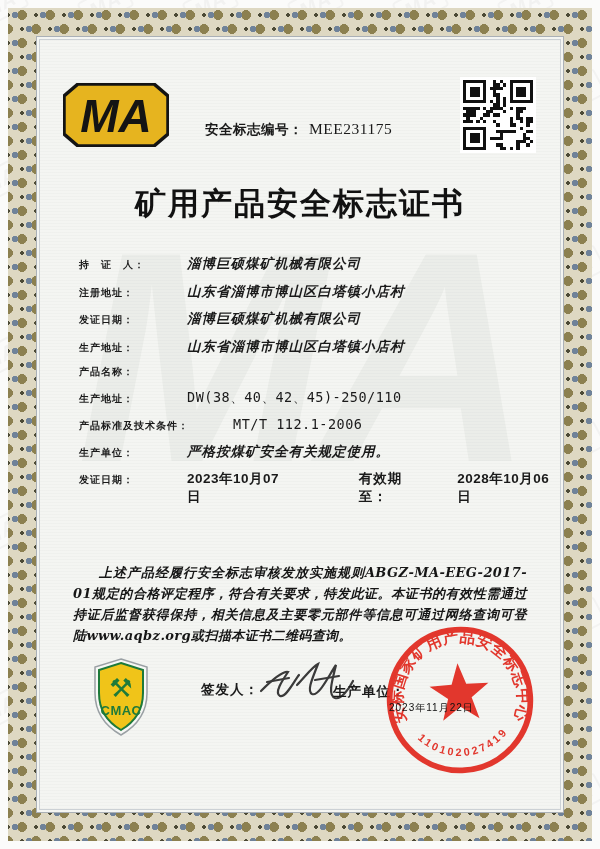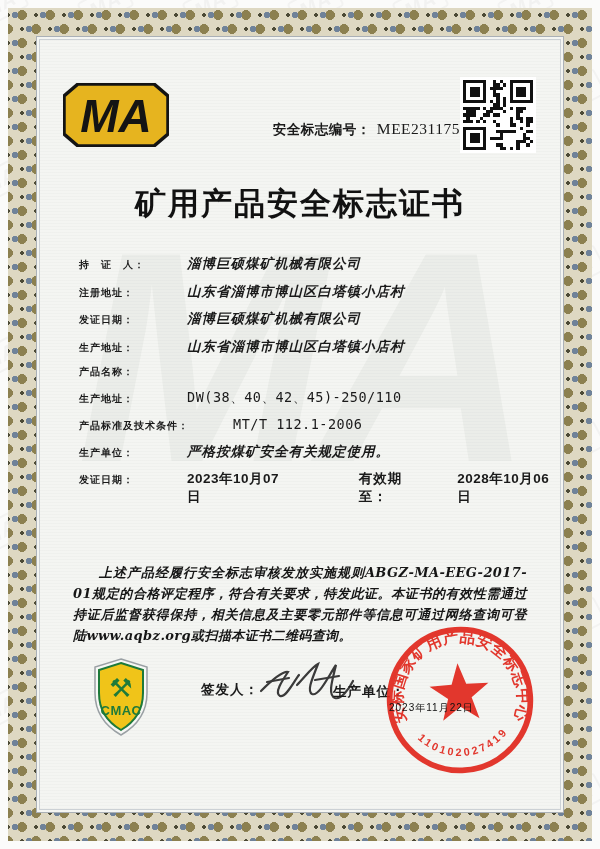--- a/index.html
+++ b/index.html
@@ -52,21 +52,21 @@
     font-style:italic; font-weight:900; font-size:300px; line-height:1;
     color:rgba(100,112,106,0.06); pointer-events:none; z-index:0;
     font-family:"Liberation Sans", sans-serif; letter-spacing:-10px;
   }
 
   .inner { position:relative; z-index:1; height:100%; }
 
   
   .header { display:flex; align-items:center; padding:40px 27px 0 26px; }
   .ma-logo { width:106px; height:64px; flex:0 0 auto; }
-  .certno { flex:1; text-align:right; padding-top:28px; white-space:nowrap;margin-left:36px; }
+  .certno { flex:1; text-align:left; padding-top:28px; white-space:nowrap;margin-left:36px; }
   .certno .lbl { font-weight:bold; font-size:13.5px; letter-spacing:0.5px; }
   .certno .val { font-family:"Liberation Serif", serif; font-size:15.5px; letter-spacing:0.5px; margin-left:6px; }
   .qr { width:76px; height:76px; flex:0 0 auto; background:#fff; padding:3px; }
   .qr svg { width:100%; height:100%; display:block; shape-rendering:crispEdges; }
 
   
   .title {
     margin-top:30px; text-align:center;
     font-family:"Liberation Serif","DejaVu Serif",serif;
     font-weight:900; font-size:31px; letter-spacing:2px; color:#111;

